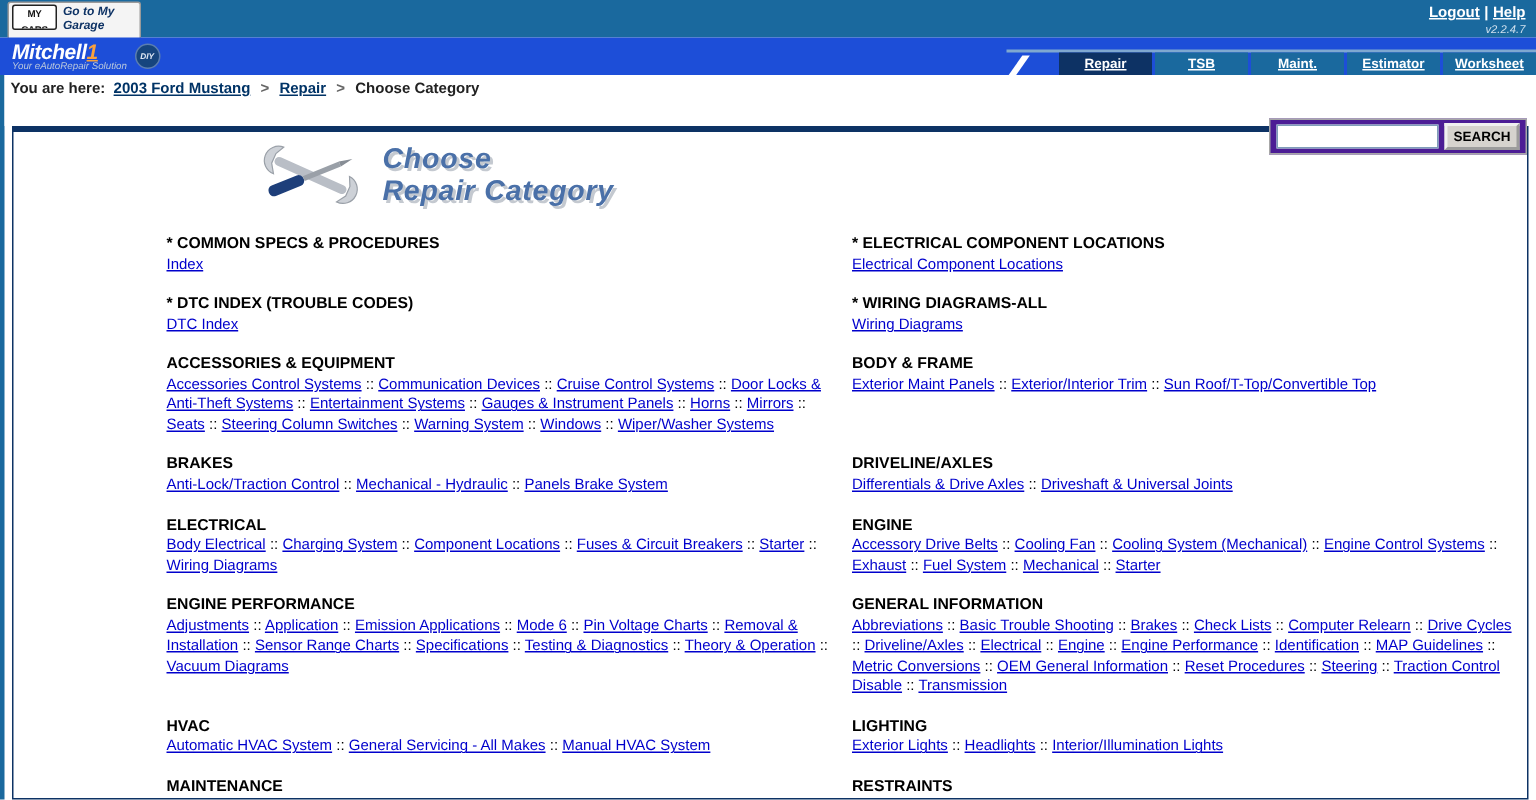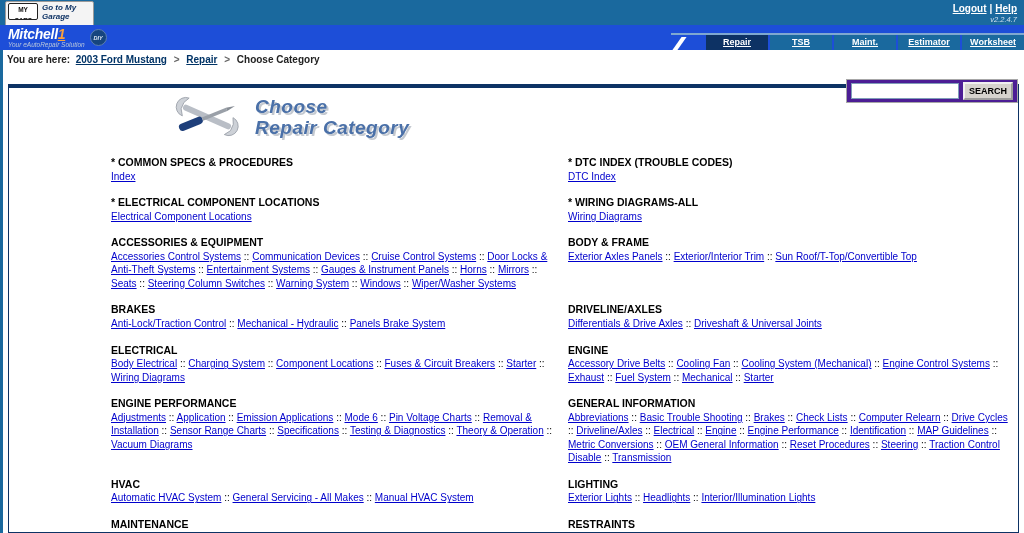--- a/index.html
+++ b/index.html
@@ -194,38 +194,38 @@
         <div>Choose</div>
         <div>Repair Category</div>
       </div>
     </div>
     <div id="category-grid">
         <div class="cat-cell">
           <div class="cat-title">* COMMON SPECS &amp; PROCEDURES</div>
           <div class="cat-links"><a href="#" class="cat-link">Index</a></div>
         </div>
         <div class="cat-cell">
+          <div class="cat-title">* ELECTRICAL COMPONENT LOCATIONS</div>
+          <div class="cat-links"><a href="#" class="cat-link">Electrical Component Locations</a></div>
+        </div>
+        <div class="cat-cell">
           <div class="cat-title">* DTC INDEX (TROUBLE CODES)</div>
           <div class="cat-links"><a href="#" class="cat-link">DTC Index</a></div>
         </div>
         <div class="cat-cell">
-          <div class="cat-title">* ELECTRICAL COMPONENT LOCATIONS</div>
-          <div class="cat-links"><a href="#" class="cat-link">Electrical Component Locations</a></div>
-        </div>
-        <div class="cat-cell">
           <div class="cat-title">* WIRING DIAGRAMS-ALL</div>
           <div class="cat-links"><a href="#" class="cat-link">Wiring Diagrams</a></div>
         </div>
         <div class="cat-cell">
           <div class="cat-title">ACCESSORIES &amp; EQUIPMENT</div>
           <div class="cat-links"><a href="#" class="cat-link">Accessories Control Systems</a><span class="sep"> :: </span><a href="#" class="cat-link">Communication Devices</a><span class="sep"> :: </span><a href="#" class="cat-link">Cruise Control Systems</a><span class="sep"> :: </span><a href="#" class="cat-link">Door Locks &amp; Anti-Theft Systems</a><span class="sep"> :: </span><a href="#" class="cat-link">Entertainment Systems</a><span class="sep"> :: </span><a href="#" class="cat-link">Gauges &amp; Instrument Panels</a><span class="sep"> :: </span><a href="#" class="cat-link">Horns</a><span class="sep"> :: </span><a href="#" class="cat-link">Mirrors</a><span class="sep"> :: </span><a href="#" class="cat-link">Seats</a><span class="sep"> :: </span><a href="#" class="cat-link">Steering Column Switches</a><span class="sep"> :: </span><a href="#" class="cat-link">Warning System</a><span class="sep"> :: </span><a href="#" class="cat-link">Windows</a><span class="sep"> :: </span><a href="#" class="cat-link">Wiper/Washer Systems</a></div>
         </div>
         <div class="cat-cell">
           <div class="cat-title">BODY &amp; FRAME</div>
-          <div class="cat-links"><a href="#" class="cat-link">Exterior Axles Panels</a><span class="sep"> :: </span><a href="#" class="cat-link">Exterior/Interior Trim</a><span class="sep"> :: </span><a href="#" class="cat-link">Sun Roof/T-Top/Convertible Top</a></div>
+          <div class="cat-links"><a href="#" class="cat-link">Exterior Maint Panels</a><span class="sep"> :: </span><a href="#" class="cat-link">Exterior/Interior Trim</a><span class="sep"> :: </span><a href="#" class="cat-link">Sun Roof/T-Top/Convertible Top</a></div>
         </div>
         <div class="cat-cell">
           <div class="cat-title">BRAKES</div>
           <div class="cat-links"><a href="#" class="cat-link">Anti-Lock/Traction Control</a><span class="sep"> :: </span><a href="#" class="cat-link">Mechanical - Hydraulic</a><span class="sep"> :: </span><a href="#" class="cat-link">Panels Brake System</a></div>
         </div>
         <div class="cat-cell">
           <div class="cat-title">DRIVELINE/AXLES</div>
           <div class="cat-links"><a href="#" class="cat-link">Differentials &amp; Drive Axles</a><span class="sep"> :: </span><a href="#" class="cat-link">Driveshaft &amp; Universal Joints</a></div>
         </div>
         <div class="cat-cell">

